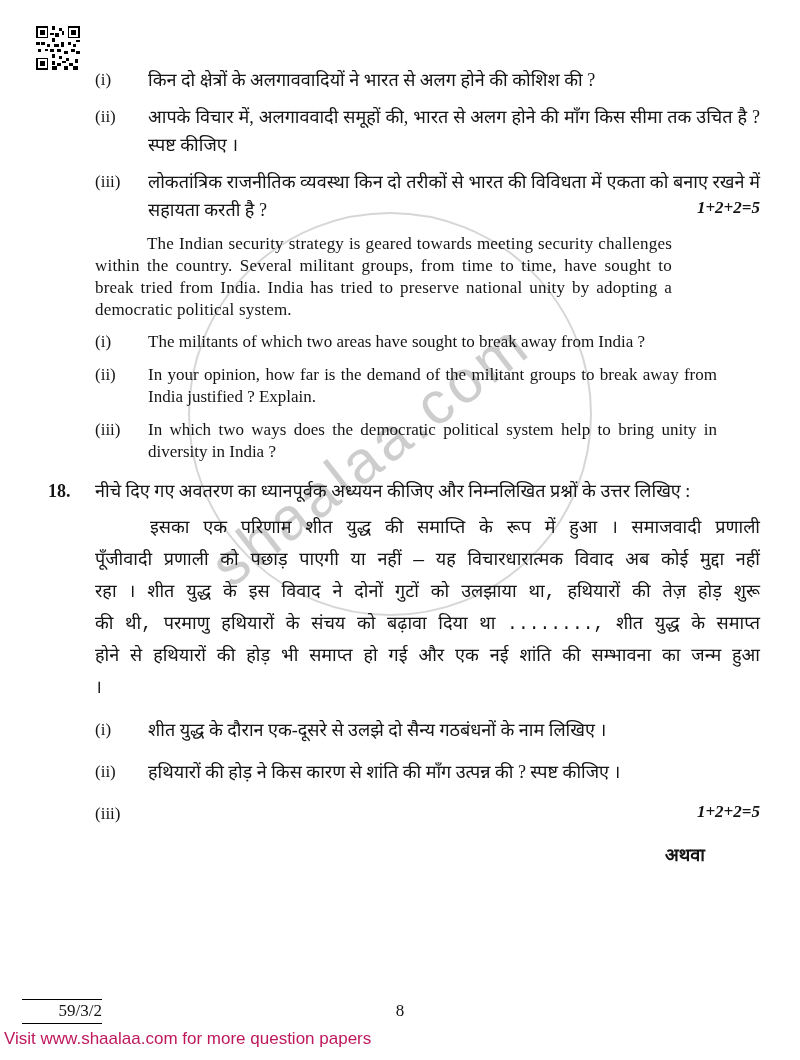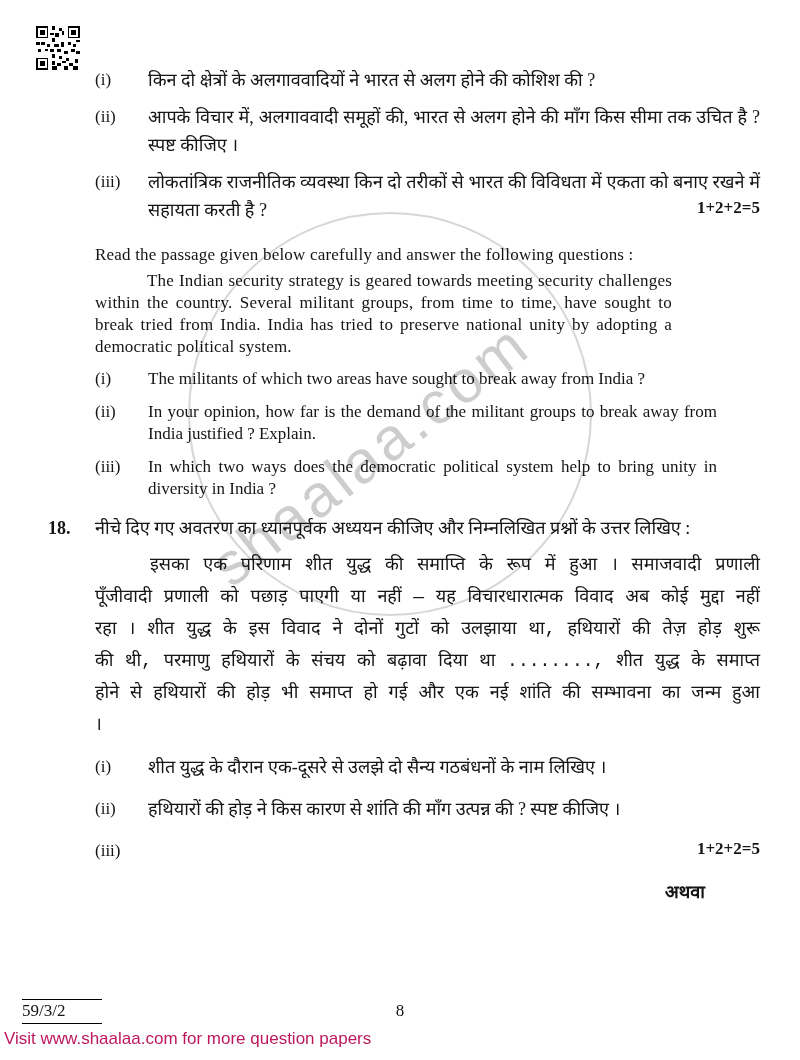--- a/index.html
+++ b/index.html
@@ -12,41 +12,41 @@
 
   
   .qr{position:absolute;left:36px;top:26px;width:44px;height:44px;z-index:2;}
 
   .content{position:absolute;top:66px;left:95px;width:665px;z-index:2;}
 
   .hi{font-size:18px;line-height:28px;}
   .qitem{display:flex;margin-bottom:9px;}
   .qnum{width:53px;flex:none;font-size:17px;}
   .qtext{flex:1;text-align:justify;position:relative;}
-  .marks{position:absolute;right:0;bottom:2px;font-weight:600;font-size:17px;}
+  .marks{position:absolute;right:0;bottom:2px;font-style:italic;font-weight:600;font-size:17px;}
 
   .en{font-size:17px;line-height:22px;}
   .en-intro{margin-top:20px;width:625px;text-align:justify;letter-spacing:.2px;}
   .en-passage{margin-top:4px;width:577px;text-align:justify;text-indent:52px;letter-spacing:.2px;}
   .en-items{margin-top:10px;width:622px;}
   .en-items .qitem{margin-bottom:11px;}
 
   .q18{margin-top:14px;}
   .q18-head{display:flex;margin-left:-47px;}
   .q18-num{width:47px;flex:none;font-weight:700;font-size:18px;}
   .q18-intro{flex:1;text-align:justify;line-height:29px;font-size:18px;}
   .hi-passage{margin-top:6px;text-indent:55px;text-align:justify;line-height:32px;font-size:18px;font-family:Liberation Mono, monospace;}
   .q18-items{margin-top:12px;}
   .q18-items .qitem{margin-bottom:13px;}
   .q18-items .qtext{line-height:29px;}
 
   .or-sep{margin-top:10px;width:610px;text-align:right;font-weight:700;font-size:18px;}
 
   
-  .paper-code{position:absolute;left:22px;top:999px;width:80px;border-top:1.5px solid #000;border-bottom:1.5px solid #000;text-align:left;font-size:17px;padding:1px 0 2px 0;z-index:3;background:#fff;}
+  .paper-code{position:absolute;left:22px;top:999px;width:80px;border-top:1.5px solid #000;border-bottom:1.5px solid #000;text-align:right;font-size:17px;padding:1px 0 2px 0;z-index:3;background:#fff;}
   .page-num{position:absolute;left:0;right:0;top:1001px;text-align:center;font-size:17px;z-index:2;}
   .visit-note{position:absolute;left:4px;top:1029px;font-family:"Liberation Sans","DejaVu Sans",sans-serif;font-size:17px;color:#be185d;z-index:3;}
 </style>
 </head>
 <body>
 
 <div class="page">
 
   <div class="wm-circle"></div>
   <div class="wm-text">shaalaa.com</div>
@@ -116,21 +116,20 @@
       <div class="qitem">
         <div class="qnum">(iii)</div>
         <div class="qtext">
           <span>लोकतांत्रिक राजनीतिक व्यवस्था किन दो तरीकों से भारत की विविधता में एकता को बनाए रखने में सहायता करती है ?</span>
           <span class="marks">1+2+2=5</span>
         </div>
       </div>
     </div>
 
     <div class="en">
-      <div class="en-intro">Read the passage given below carefully and answer the following questions :</div>
       <div class="en-passage">The Indian security strategy is geared towards meeting security challenges within the country. Several militant groups, from time to time, have sought to break tried from India. India has tried to preserve national unity by adopting a democratic political system.</div>
       <div class="en-items">
         <div class="qitem">
           <div class="qnum">(i)</div>
           <div class="qtext">The militants of which two areas have sought to break away from India ?</div>
         </div>
         <div class="qitem">
           <div class="qnum">(ii)</div>
           <div class="qtext">In your opinion, how far is the demand of the militant groups to break away from India justified ? Explain.</div>
         </div>

